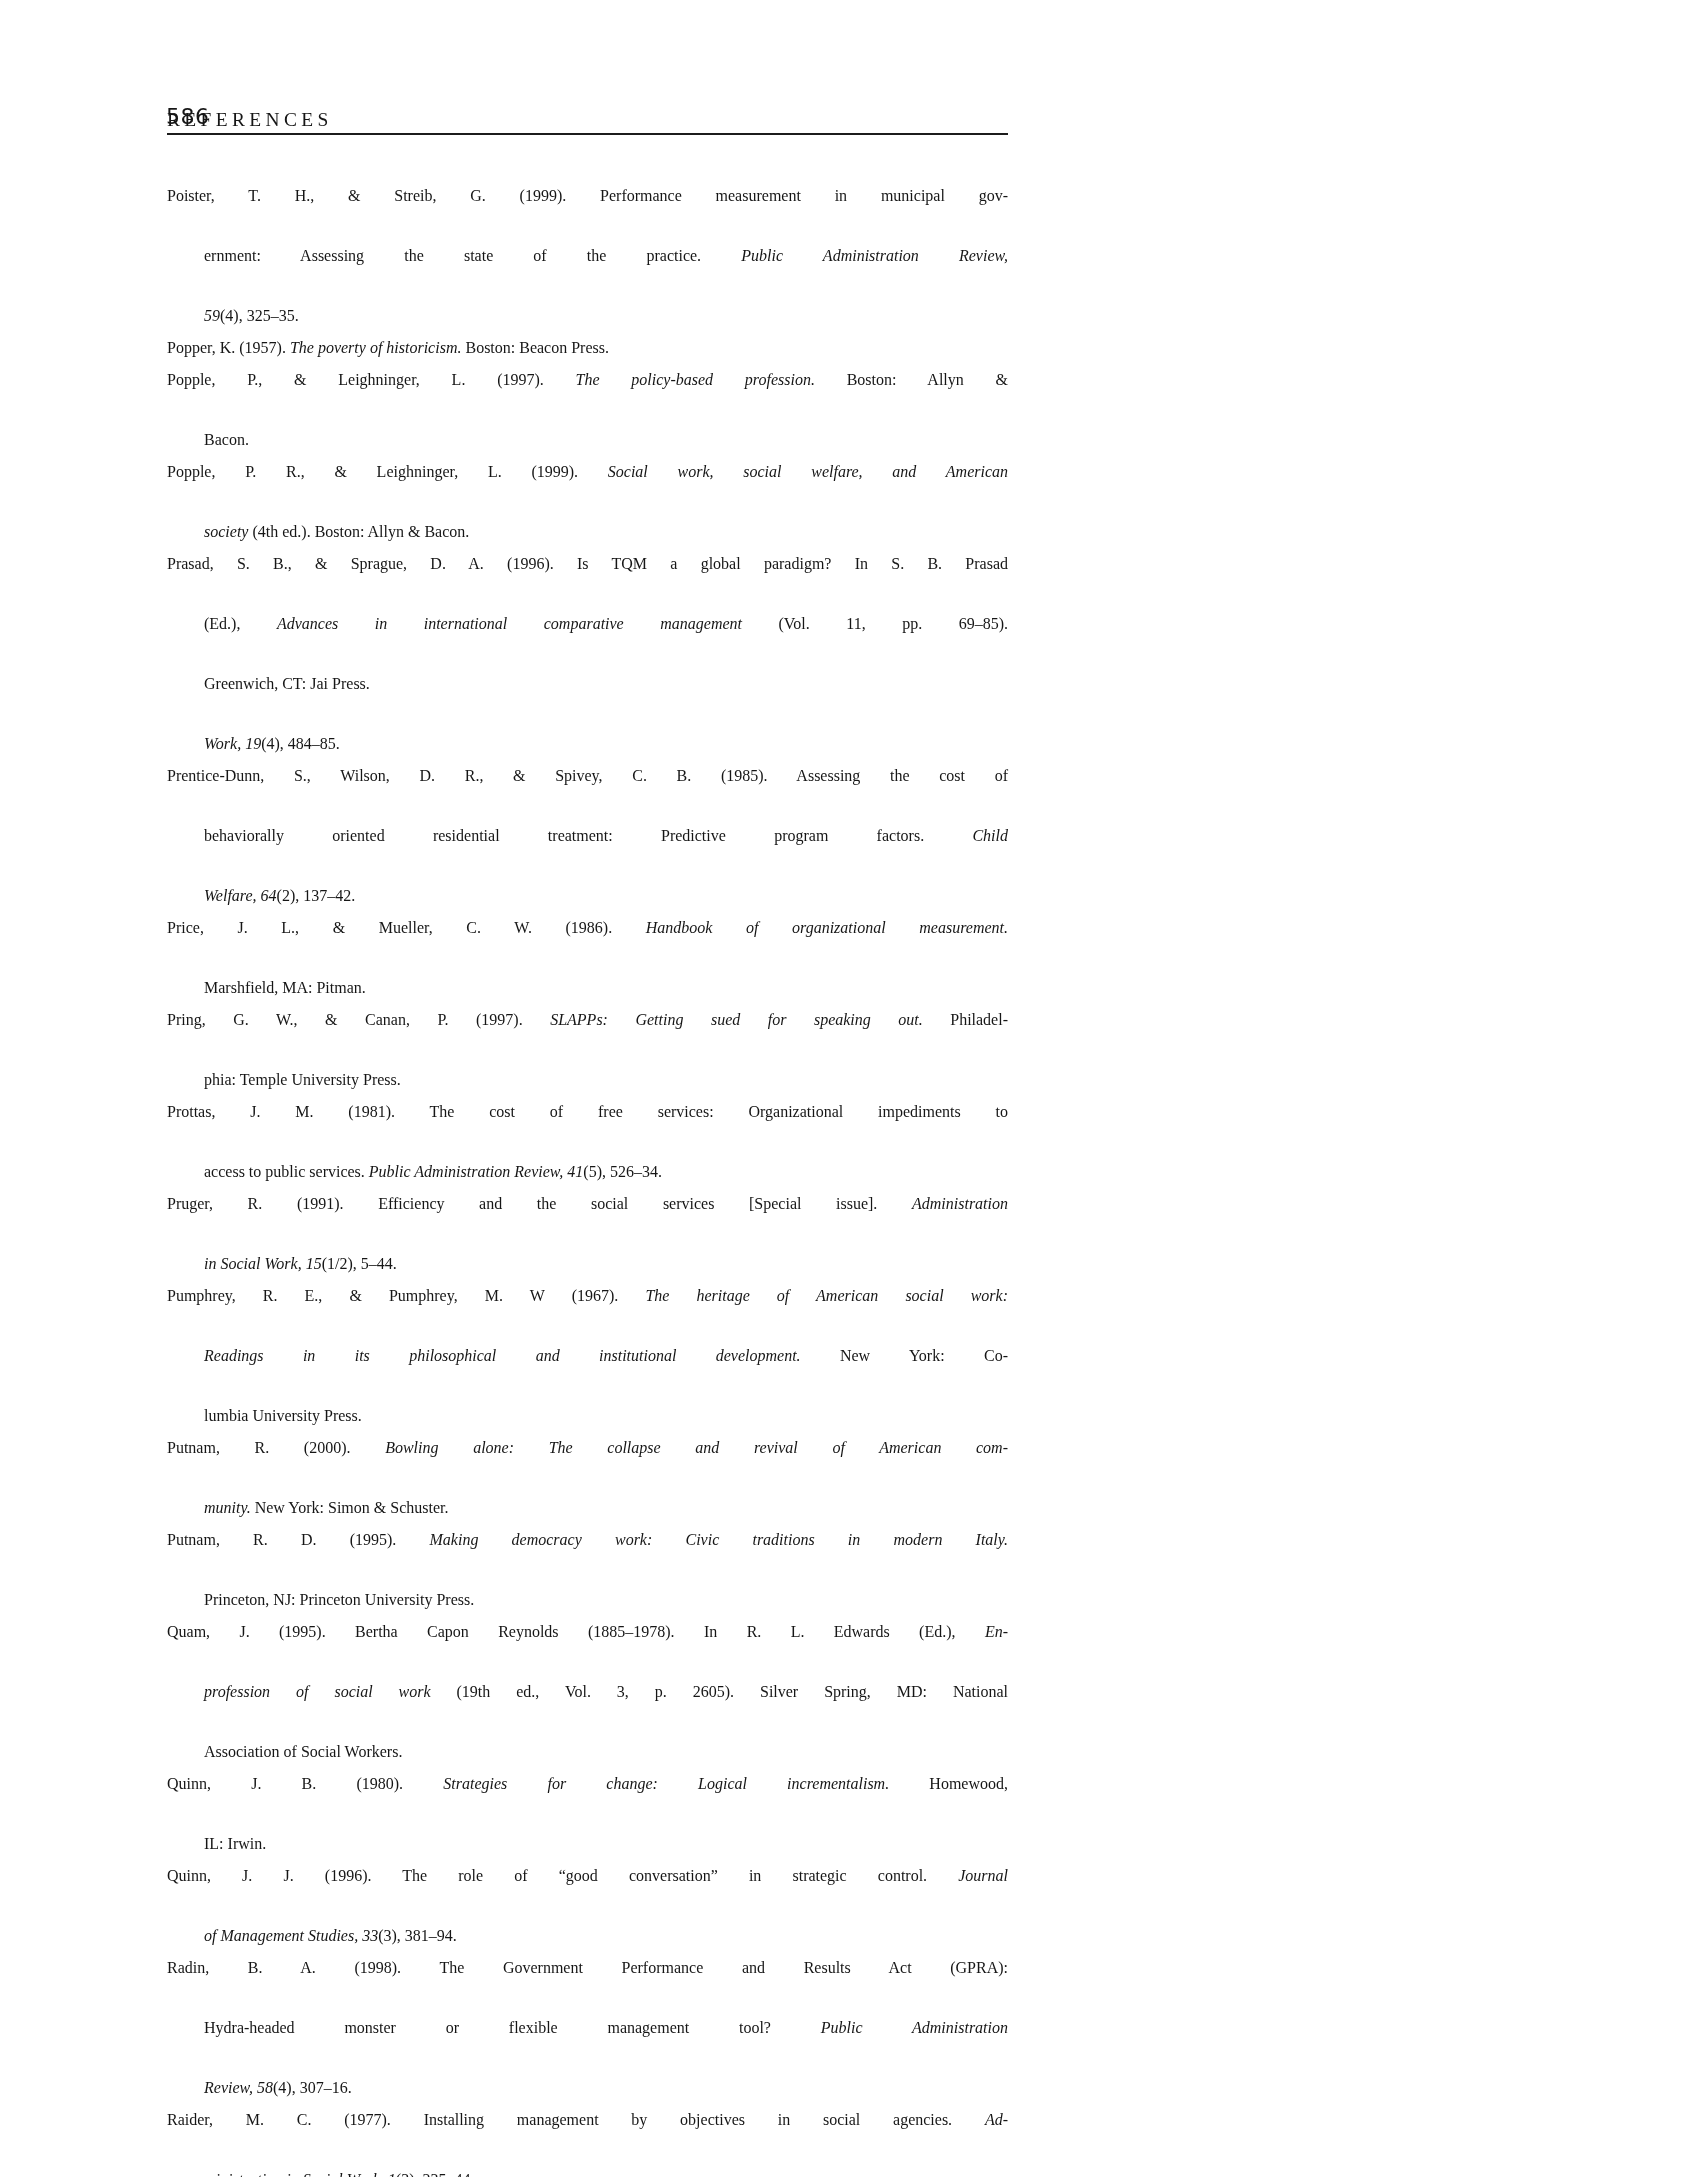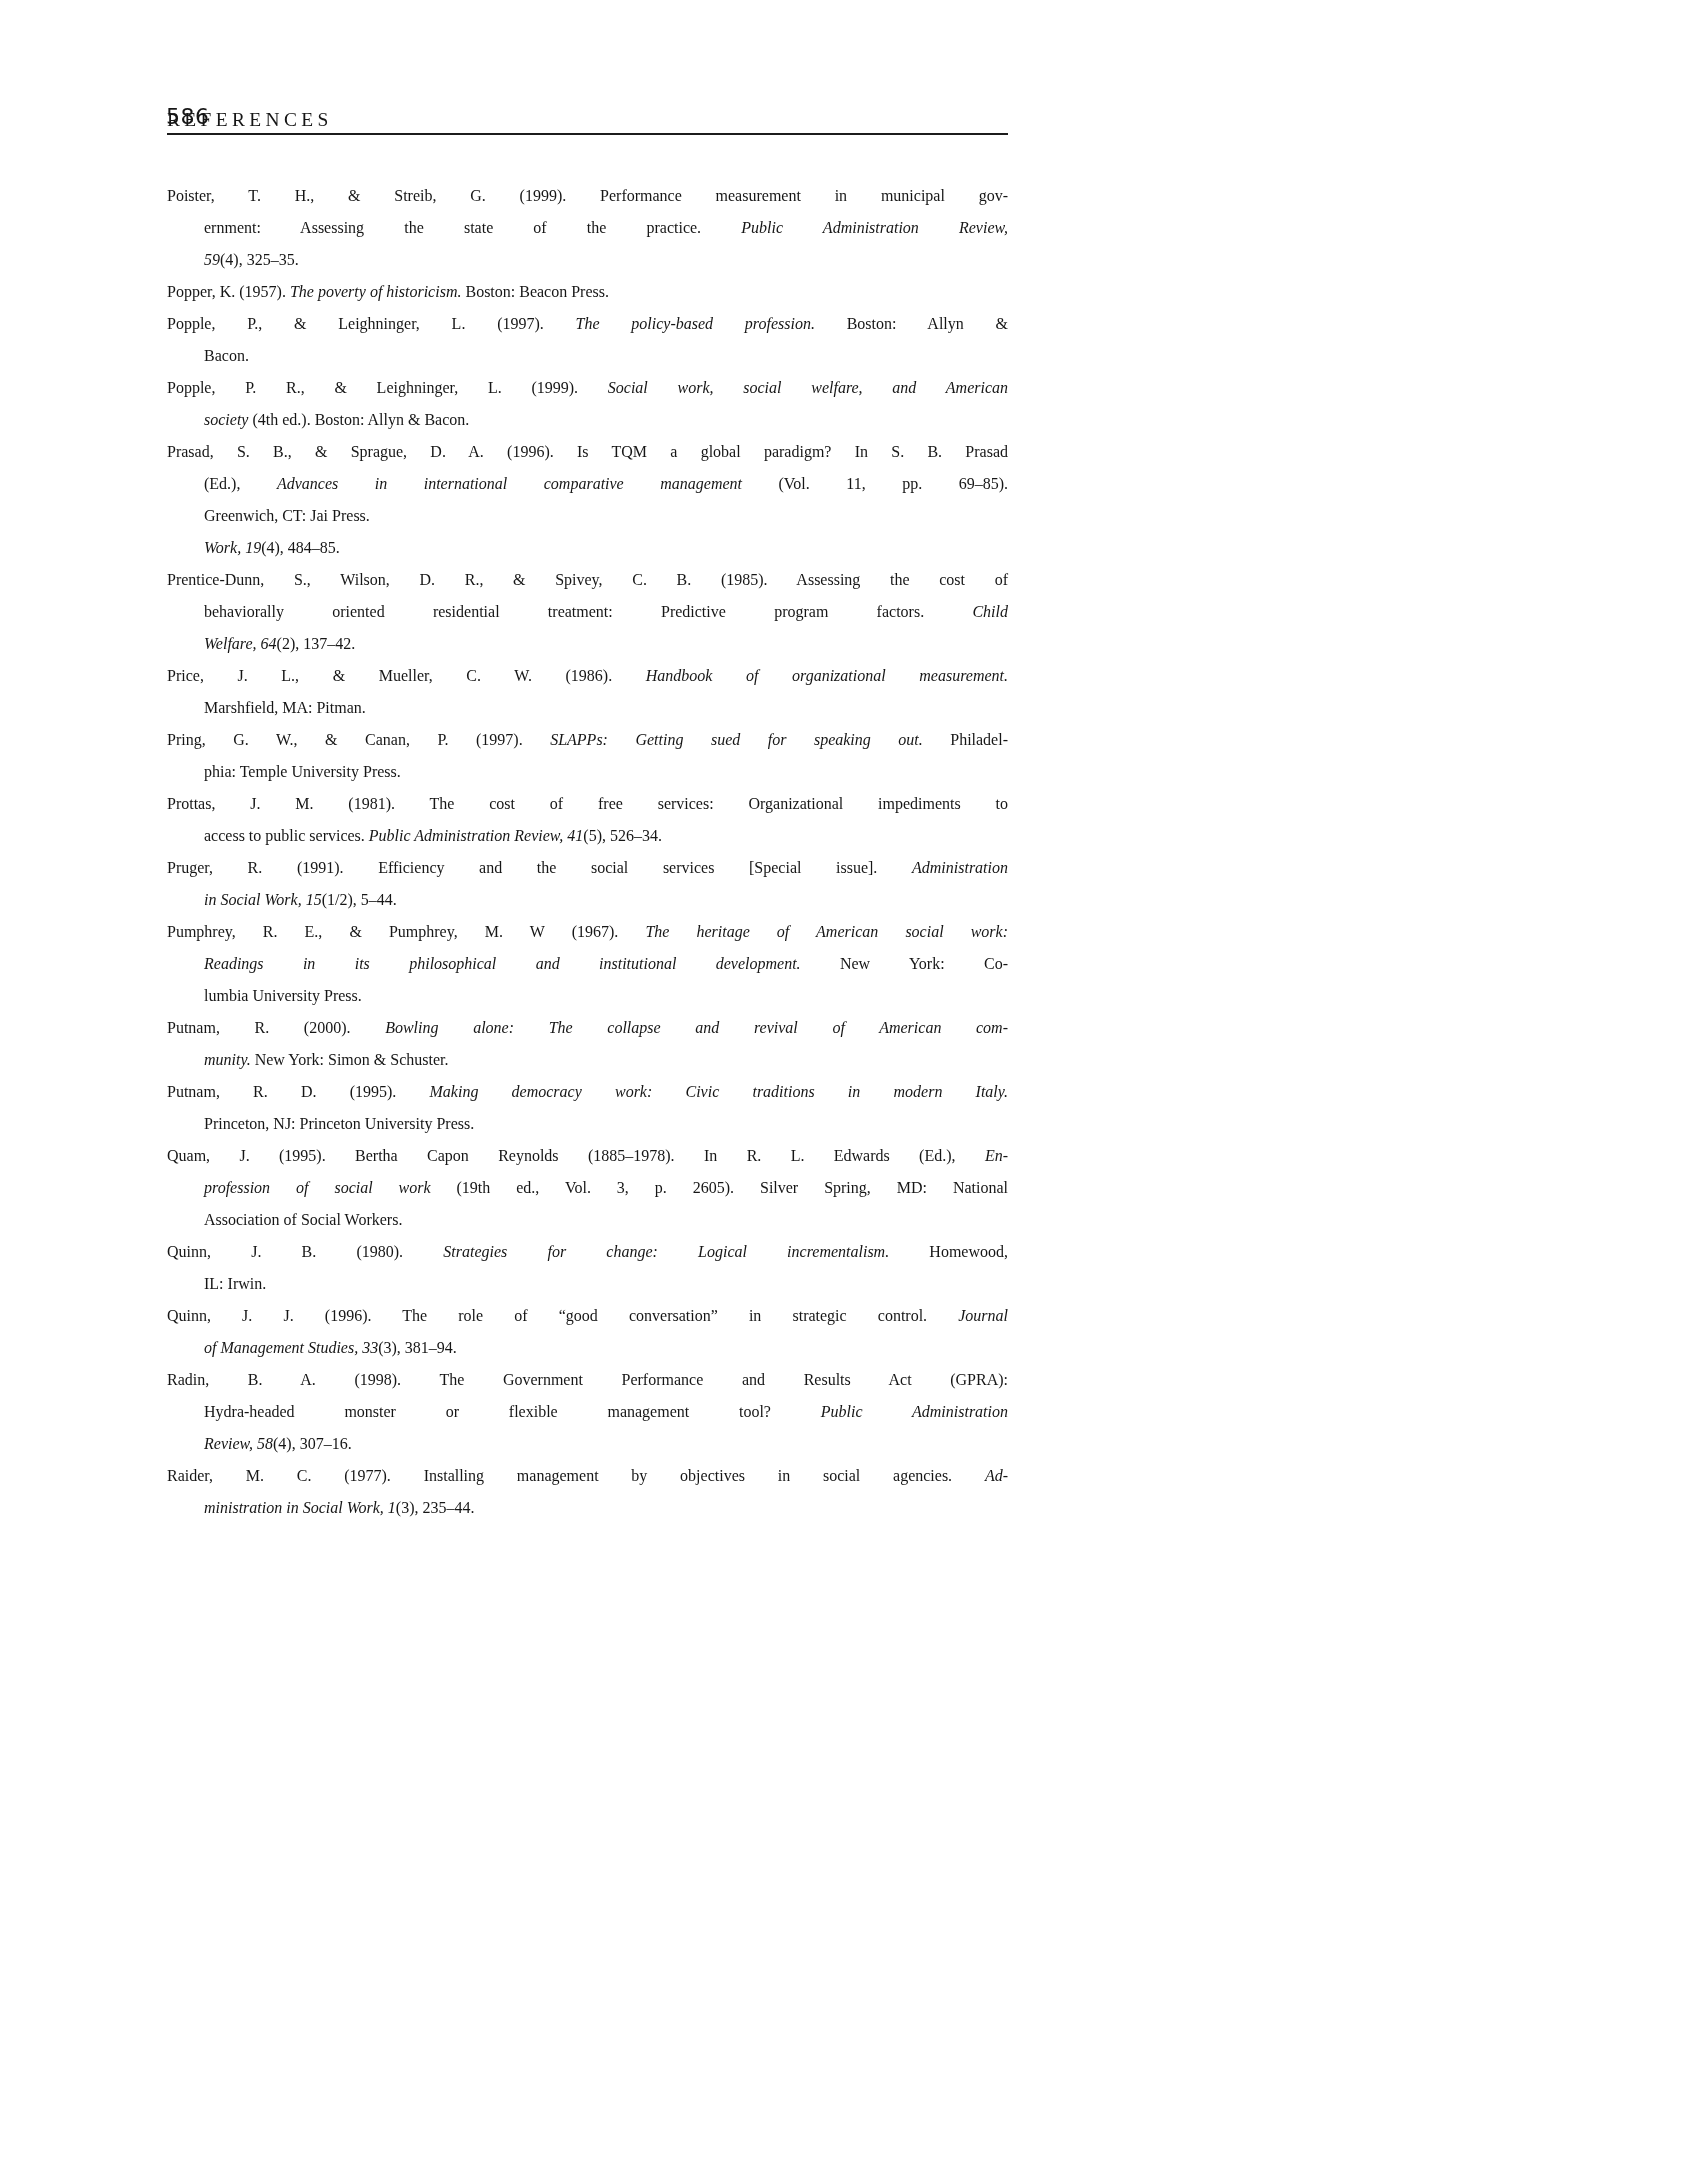--- a/index.html
+++ b/index.html
@@ -30,21 +30,21 @@
   .head-rule{
     position:absolute;left:167px;top:133px;width:841px;height:2.4px;
     background:var(--rule);
   }
   .refs{
     position:absolute;left:167px;top:180px;width:841px;
     font-size:16px;line-height:32px;
   }
   .ref{margin:0;}
   .line{min-height:32px;}
-  .line.ind{padding-left:37px;}
+  .line.ind{padding-left:37px;margin-top:28px;}
   .line.j{text-align:justify;text-align-last:justify;}
   .line i{font-style:italic;}
 </style>
 </head>
 <body>
 
 <div class="page-number">586</div>
 <div class="running-head">REFERENCES</div>
 <div class="head-rule"></div>
 <div class="refs">

